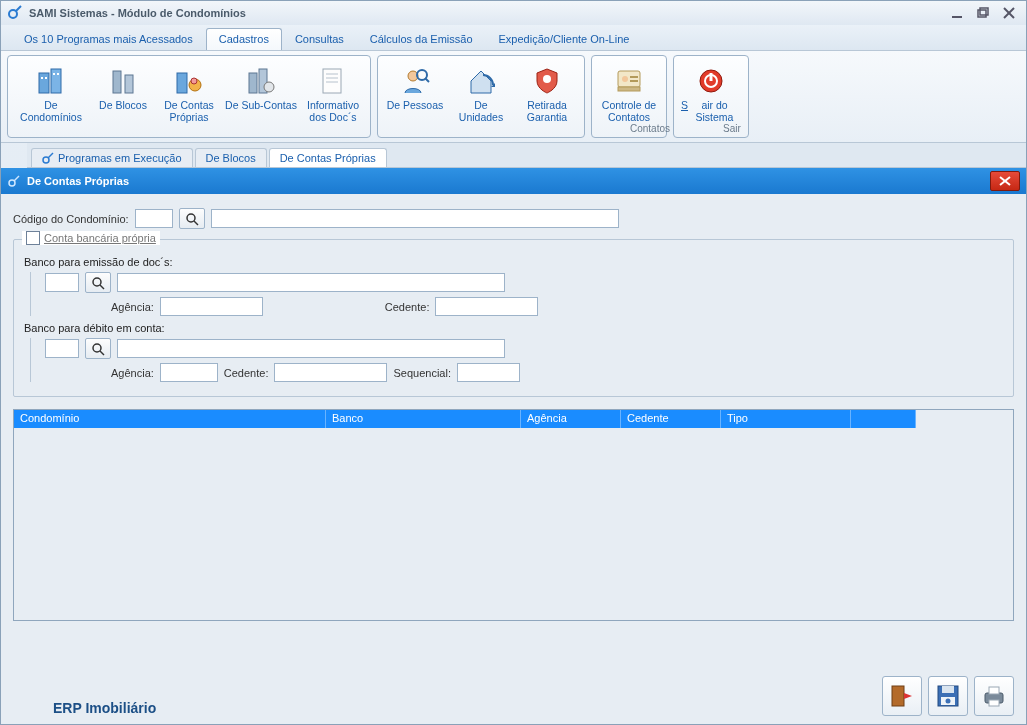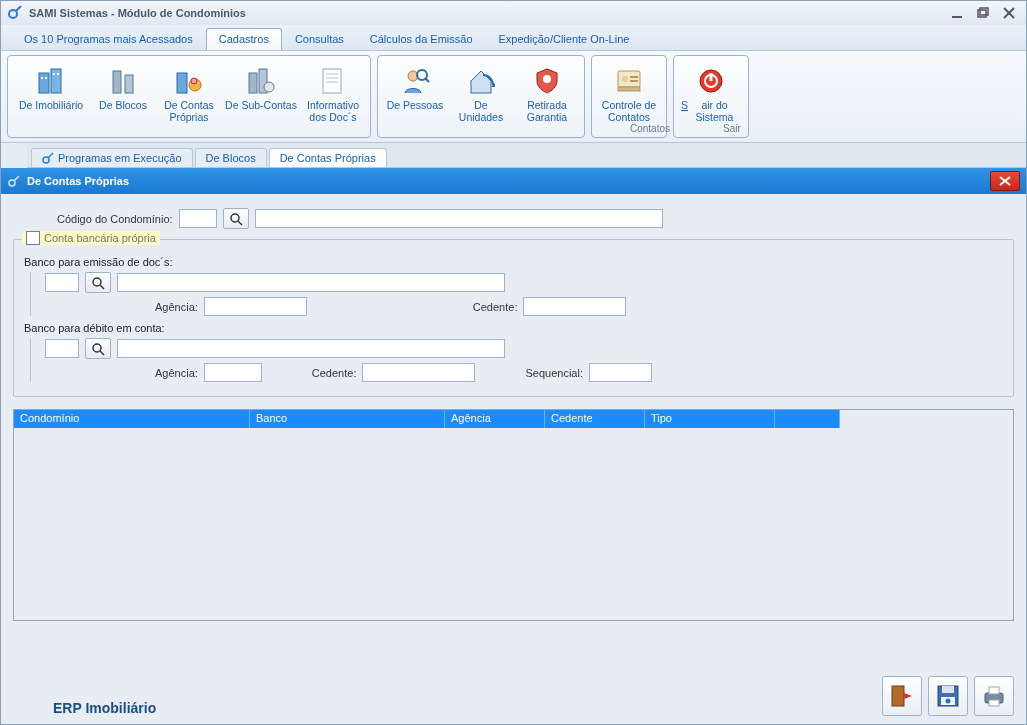--- a/index.html
+++ b/index.html
@@ -26,25 +26,25 @@
   .subtab{padding:3px 10px;border:1px solid #b8c7d6;border-bottom:none;background:#eef3f8;margin-right:2px;border-radius:3px 3px 0 0;color:#1a5fad;cursor:pointer;display:flex;align-items:center;gap:4px;}
   .subtab.plain{background:#e7edf4;}
   .subtab.active{background:#ffffff;}
   
   .panelhdr{height:26px;background:linear-gradient(#2f92e4,#1a79d0);color:#fff;display:flex;align-items:center;padding:0 6px;}
   .panelhdr .spacer{flex:1;}
   .panelhdr .closebox{width:28px;height:18px;background:linear-gradient(#e64b3a,#c62814);border:1px solid #7f1a0e;border-radius:2px;display:flex;align-items:center;justify-content:center;color:#fff;font-weight:bold;cursor:pointer;}
   
   .body{flex:1;background:#e7edf3;padding:14px 12px 8px 12px;display:flex;flex-direction:column;overflow:hidden;}
   .row{display:flex;align-items:center;gap:6px;margin-bottom:10px;}
-  label.fld{color:#333;margin-left:44px;}
+  label.fld{color:#333;}
   input.txt{height:17px;border:1px solid #9db3c9;background:#fff;padding:0 3px;font-family:inherit;font-size:11px;}
   .srchbtn{width:24px;height:19px;border:1px solid #9db3c9;background:linear-gradient(#fdfdfd,#e6ecf2);border-radius:2px;display:flex;align-items:center;justify-content:center;cursor:pointer;}
   .groupbox{border:1px solid #b8c7d6;border-radius:2px;position:relative;padding:10px 10px 10px 10px;margin-bottom:8px;}
-  .groupbox>.legend{position:absolute;top:-9px;left:8px;background:#fef9c3;padding:0 4px;display:flex;align-items:center;gap:4px;color:#777;}
+  .groupbox>.legend{position:absolute;top:-9px;left:8px;background:#ffffff;padding:0 4px;display:flex;align-items:center;gap:4px;color:#777;text-decoration:underline;}
   .chk{width:12px;height:12px;border:1px solid #6e8199;background:#fff;}
   .subsection{margin:6px 0 2px 0;}
   .tree-l{border-left:1px solid #b8c7d6;margin-left:6px;padding-left:14px;}
   .formline{display:flex;align-items:center;gap:6px;margin:4px 0;}
   
   .gridwrap{border:1px solid #8fa6bd;background:#e7edf3;flex:0 0 210px;display:flex;flex-direction:column;margin-top:4px;}
   .gridhdr{display:flex;height:18px;}
   .gh{background:#1a8cff;color:#fff;border-right:1px solid #69b3ff;padding:2px 6px;box-sizing:border-box;font-size:11px;}
   .gridbody{flex:1;background:#e7edf3;}
   
@@ -102,21 +102,21 @@
         <span class="ri">
             <svg width="32" height="32" viewBox="0 0 32 32">
               <rect x="4" y="8" width="10" height="20" fill="#6aa7dd" stroke="#2e6aa8"></rect>
               <rect x="16" y="4" width="10" height="24" fill="#7bb4e6" stroke="#2e6aa8"></rect>
               <rect x="6" y="12" width="2" height="2" fill="#fff"></rect>
               <rect x="10" y="12" width="2" height="2" fill="#fff"></rect>
               <rect x="18" y="8" width="2" height="2" fill="#fff"></rect>
               <rect x="22" y="8" width="2" height="2" fill="#fff"></rect>
             </svg>
           </span>
-        <span class="rlbl">De Imobiliário</span>
+        <span class="rlbl">De Condomínios</span>
       </div>
       <div class="rbtn">
         <span class="ri">
             <svg width="32" height="32" viewBox="0 0 32 32">
               <rect x="6" y="6" width="8" height="22" fill="#9fb7cd" stroke="#5c7792"></rect>
               <rect x="18" y="10" width="8" height="18" fill="#b3c6d9" stroke="#5c7792"></rect>
             </svg>
           </span>
         <span class="rlbl">De Blocos</span>
       </div>
@@ -317,21 +317,21 @@
             <input class="txt" style="width: 105px;">
             <label class="fld">Sequencial:</label>
             <input class="txt" style="width: 55px;">
           </div>
         </div>
       </div>
     </div>
 
     <div class="gridwrap">
       <div class="gridhdr">
-        <div class="gh" style="width:236px;">Condomínio</div>
+        <div class="gh" style="width:312px;">Condomínio</div>
         <div class="gh" style="width:195px;">Banco</div>
         <div class="gh" style="width:100px;">Agência</div>
         <div class="gh" style="width:100px;">Cedente</div>
         <div class="gh" style="width:130px;">Tipo</div>
         <div class="gh" style="width:65px;"></div>
       </div>
       <div class="gridbody"></div>
     </div>
 
     <div class="footer">

